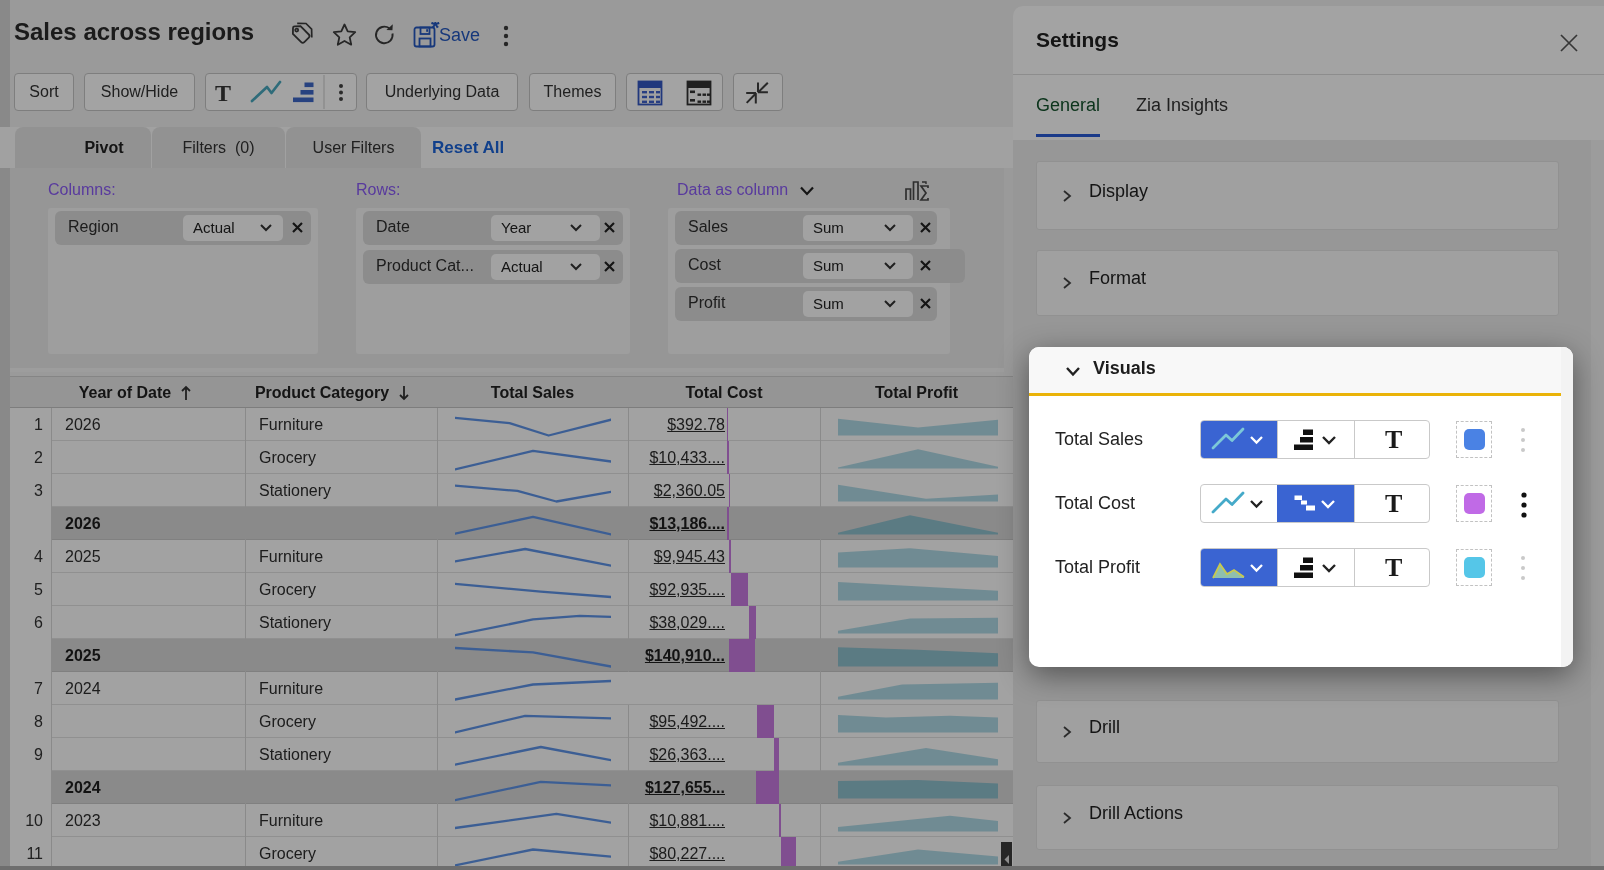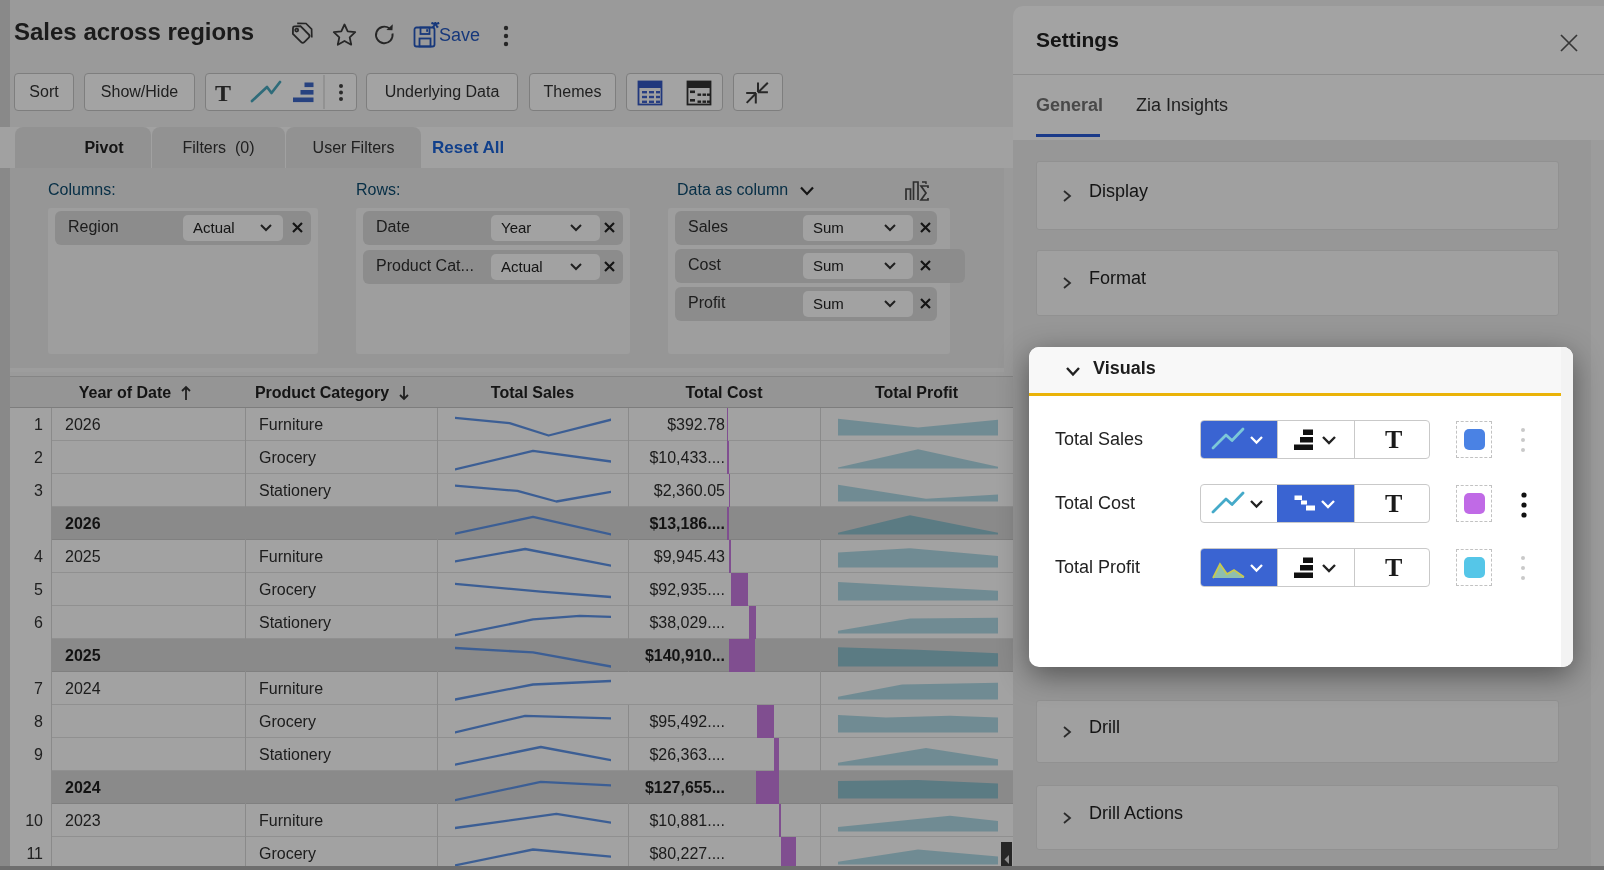--- a/index.html
+++ b/index.html
@@ -12,53 +12,53 @@
 #saveTxt { position:absolute; left:439px; top:25px; color:#2458c0; font-size:18px; }
 
 .tbtn { position:absolute; top:73px; height:38px; border:1px solid #c6c6c6; border-radius:4px; background:#fff; color:#333; font-size:16px; line-height:36px; text-align:center; }
 
 #tabrow { position:absolute; left:0; top:127px; width:1013px; height:41px; background:#fcfcfc; }
 .tab { position:absolute; top:0; height:41px; border-radius:8px 8px 0 0; background:#e5e5e5; color:#333; font-size:16px; line-height:41px; text-align:center; }
 .tab.active { background:#e5e5e5; font-weight:700; color:#222;padding-left:42px; }
 #resetall { position:absolute; left:432px; top:0; height:41px; line-height:41px; color:#1c64d9; font-size:17px; font-weight:700; }
 
 #pivotcfg { position:absolute; left:10px; top:168px; width:994px; height:204px; background:#ebebeb; border-bottom:4px solid #f6f6f6; }
-.cfglabel { position:absolute; top:13px; font-size:16px; color:#0c4a6e; }
+.cfglabel { position:absolute; top:13px; font-size:16px; color:#8b5cf6; }
 .cfgbox { position:absolute; top:40px; height:146px; background:#f7f7f7; border-radius:3px;text-align:right; }
 .pill { position:absolute; left:7px; height:34px; background:#dcdcdc; border-radius:6px; }
 .pill .fname { position:absolute; left:13px; top:7px; font-size:16px; color:#2e2e2e; }
 .sel { position:absolute; top:4px; height:26px; background:#fdfdfd; border-radius:5px; font-size:15px; color:#222; }
 .sel span { position:absolute; left:10px; top:4px; }
 .pillx { position:absolute; top:8px; width:18px; height:18px; }
 
 #table { position:absolute; left:10px; top:376px; width:1004px; height:494px; background:#fff; }
 #thead { position:absolute; left:0; top:0; width:1004px; height:32px; background:#eaeaea; border-top:1px solid #d0d0d0; border-bottom:1px solid #c4c4c4; }
 .th { position:absolute; top:0; height:32px; font-weight:700; font-size:16px; color:#222; display:flex; align-items:center; justify-content:center; gap:8px; }
 .trow { position:absolute; left:0; width:1004px; height:33px; background:#fdfdfd; border-bottom:1px solid #e2e2e2; }
 .trow.sum { background:#d8d8d8; border-bottom:1px solid #c8c8c8; }
 .trow div { position:absolute; top:0; height:33px; }
 .cnum { left:0; width:41px; text-align:right; padding-right:8px; font-size:16px; color:#333; line-height:33px; background:#fdfdfd; }
 .cyear { left:41px; width:194px; padding-left:13px; font-size:16px; color:#2e2e2e; line-height:33px; border-left:1px solid #d8d8d8; }
 .ccat  { left:235px; width:192px; padding-left:13px; font-size:16px; color:#2e2e2e; line-height:33px; border-left:1px solid #d8d8d8; }
 .csales{ left:427px; width:191px; border-left:1px solid #d8d8d8; padding:2px 0 0 17px; }
 .ccost { left:618px; width:192px; border-left:1px solid #d8d8d8; }
-.ccostv{ position:absolute; left:0; width:96px; text-align:right; font-size:16px; color:#2e2e2e; line-height:33px; }
+.ccostv{ position:absolute; left:0; width:96px; text-align:right; font-size:16px; color:#2e2e2e; line-height:33px;text-decoration:underline; }
 .barzone { position:absolute; left:98px; top:0 !important; width:94px; height:33px; }
 .bar { position:absolute; top:0; height:33px; background:#c97be2; }
 .cprofit { left:810px; width:193px; border-left:1px solid #d8d8d8; padding:2px 0 0 17px; }
 .b { font-weight:700 !important; color:#1f1f1f !important; }
 
 #overlay { position:absolute; left:0; top:0; width:1604px; height:870px; background:rgba(0,0,0,0.36); z-index:50; }
 
 #panel { position:absolute; left:1013px; top:6px; width:591px; height:860px; background:#fff; border-radius:10px 0 0 0; z-index:10; }
 #ptitle { position:absolute; left:23px; top:22px; font-size:21px; font-weight:700; color:#222; }
 #pclose { position:absolute; left:545px; top:26px; }
 #phr { position:absolute; left:0; top:68px; width:591px; height:1px; background:#ddd; }
 .ptab { position:absolute; top:89px; font-size:18px; color:#333; }
-#ptab1 { left:23px; font-weight:700; color:#737373; }
+#ptab1 { left:23px; font-weight:400; color:#14532d; }
 #ptab1u { position:absolute; left:23px; top:128px; width:64px; height:3px; background:#2a5bd7; }
 #ptab2 { left:123px; }
 #pscroll { position:absolute; left:0; top:134px; width:591px; height:726px; background:#ececec; }
 .card { position:absolute; left:23px; width:523px; background:#fafafa; border:1px solid #e3e3e3; border-radius:3px; }
 .card .chev { position:absolute; left:25px; top:50%; margin-top:-7px; }
 .card .ctext { position:absolute; left:52px; top:50%; margin-top:-17px; font-size:18px; line-height:24px; color:#222; }
 #ptrack { position:absolute; left:578px; top:134px; width:13px; height:726px; background:#f4f4f4; }
 
 #spot { position:absolute; left:1029px; top:347px; width:544px; height:320px; background:#fff; border-radius:10px; box-shadow:0 8px 30px rgba(0,0,0,0.45); z-index:60; overflow:hidden; }
 #spothead { position:absolute; left:0; top:0; width:544px; height:49px; background:#f8f8f8; border-bottom:3px solid #eab308; }

